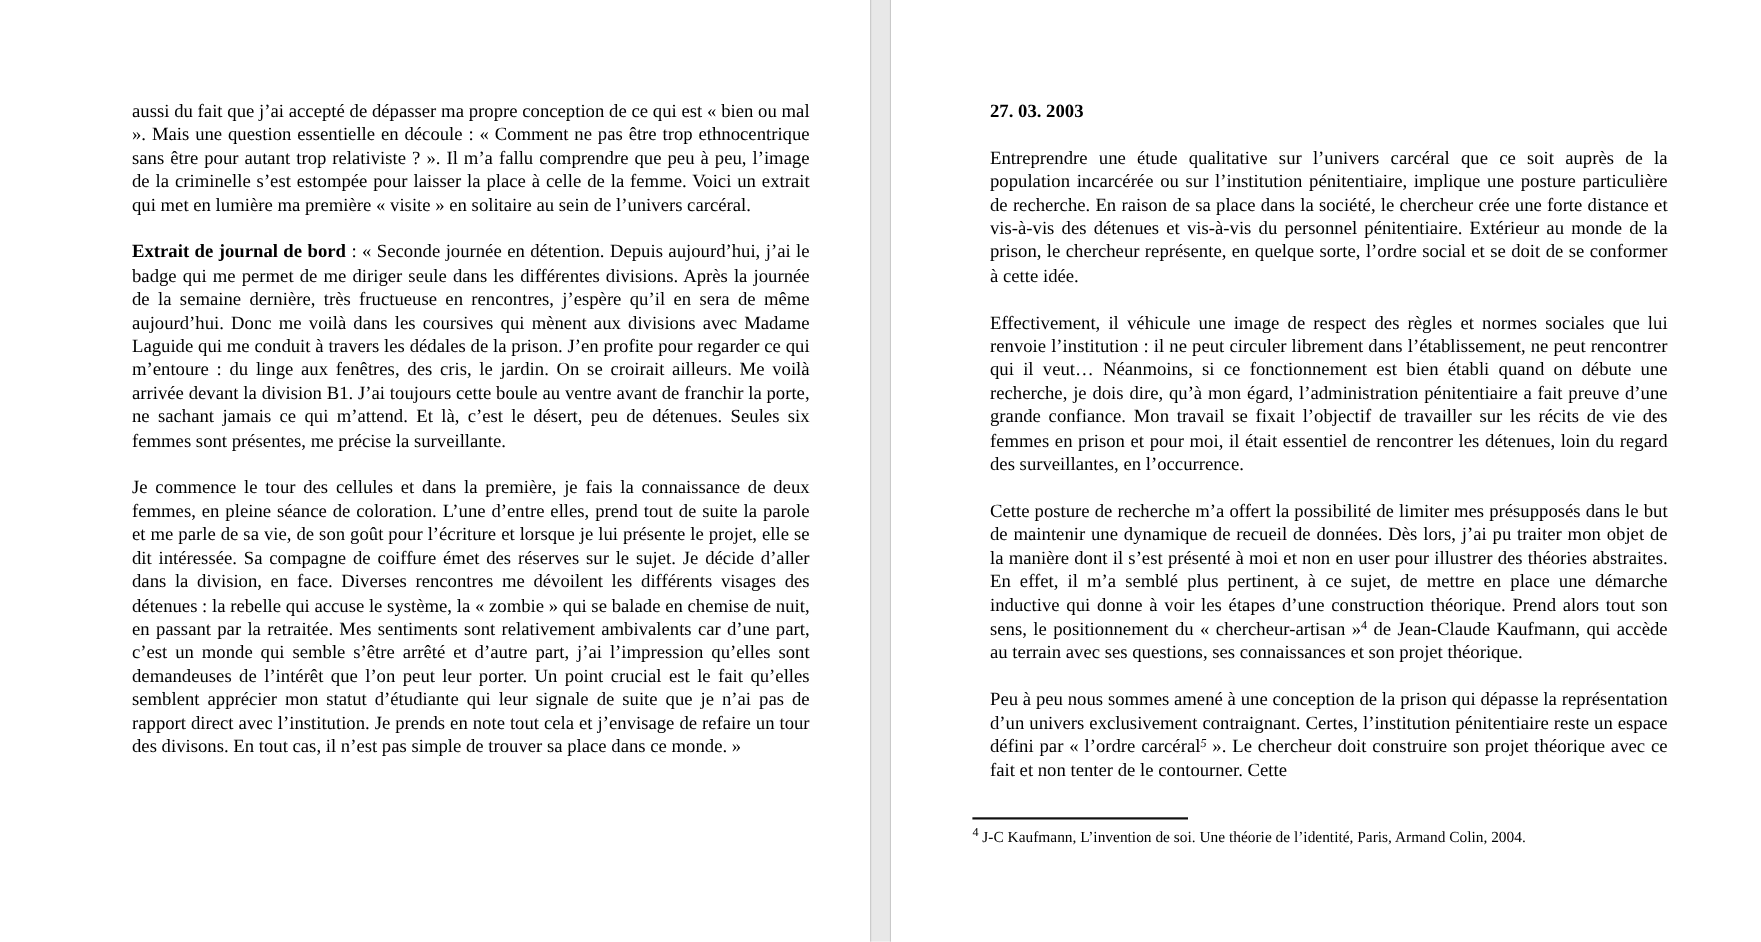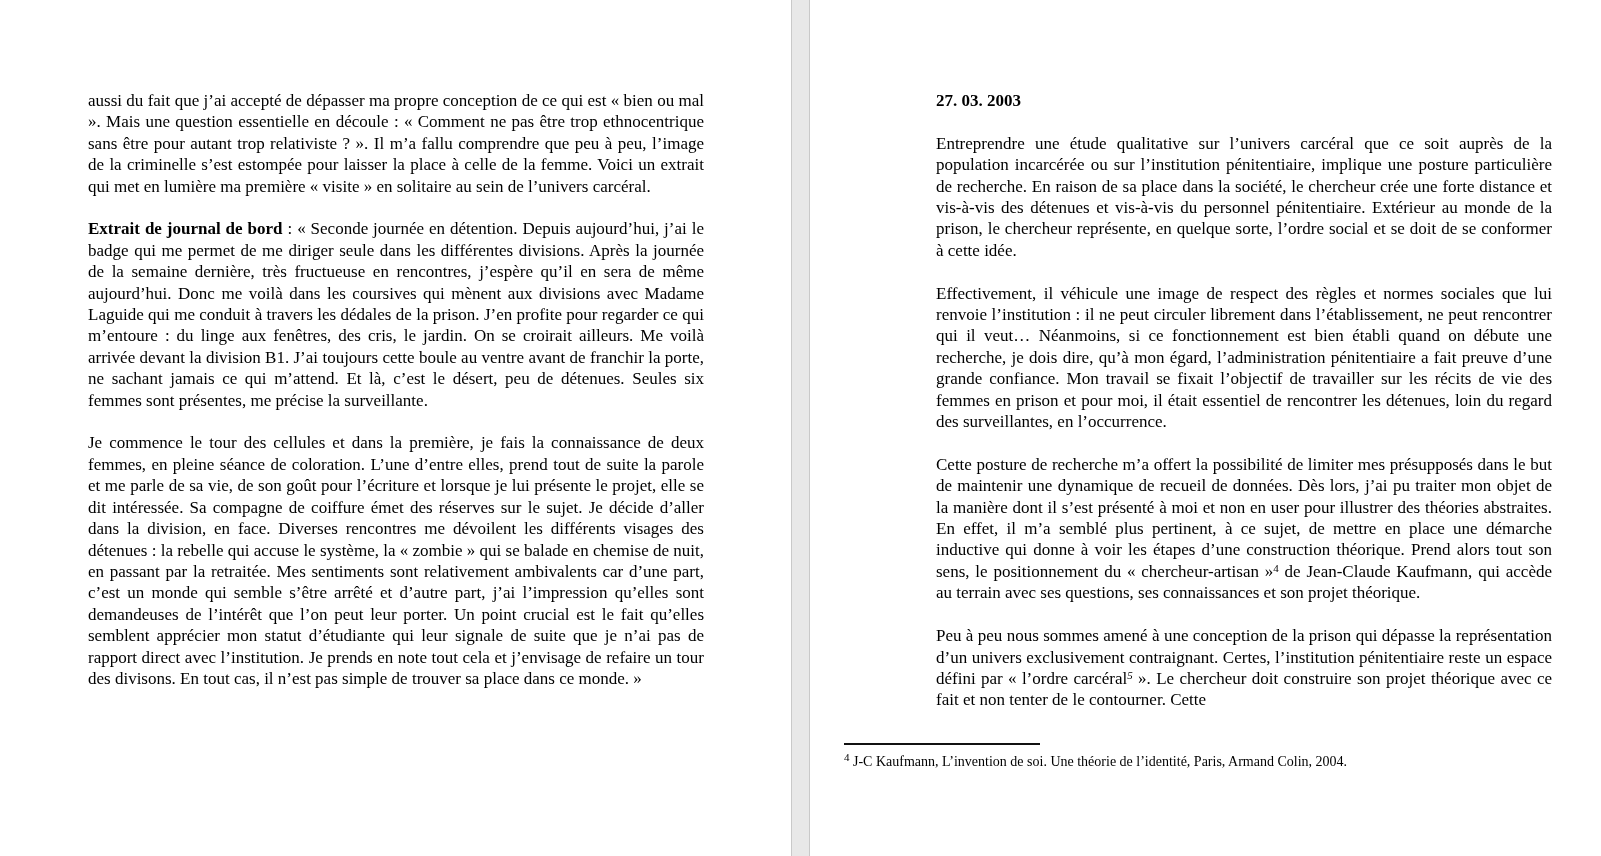--- a/index.html
+++ b/index.html
@@ -28,27 +28,28 @@
     background: var(--gutter-bg, #e8e8e8);
     border-left: 1px solid var(--gutter-edge, #c9c9c9);
     border-right: 1px solid var(--gutter-edge, #c9c9c9);
   }
   .text-block {
     position: absolute;
     width: 616px;
     font-size: 17px;
     line-height: 21.4px;
     text-align: justify;
+    margin-left: 32px;
   }
   .text-block.left {
     left: 88px;
     top: 90px;
   }
   .text-block.right {
-    left: 936px;
+    left: 868px;
     top: 90px;
   }
   .para {
     margin: 0;
   }
   .para + .para {
     margin-top: 21.4px;
   }
   .date-heading {
     font-size: 17px;
@@ -67,21 +68,21 @@
   }
   .run-isup {
     font-style: italic;
     font-size: 11px;
     position: relative;
     top: -5px;
     line-height: 0;
   }
   .footnotes {
     position: absolute;
-    left: 844px;
+    left: 884px;
     top: 743px;
     width: 616px;
     font-size: 14px;
     line-height: 18px;
     text-align: left;
   }
   .footnote-separator {
     width: 196px;
     height: 0;
     border-top: 2px solid #111111;

